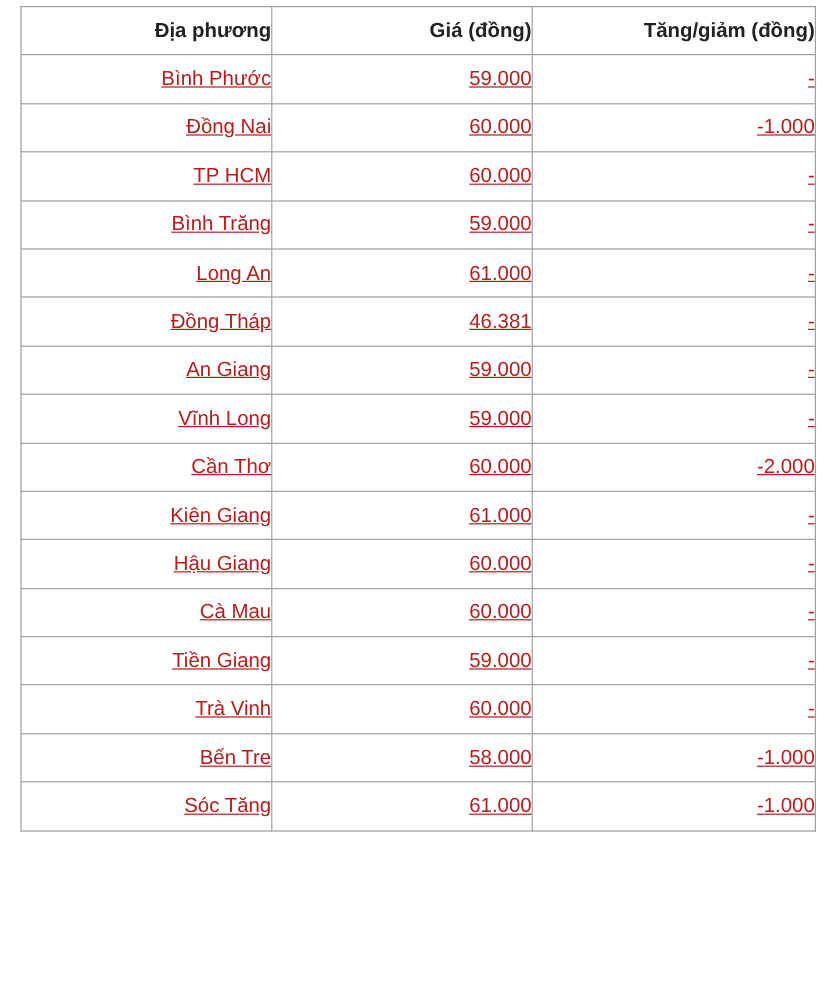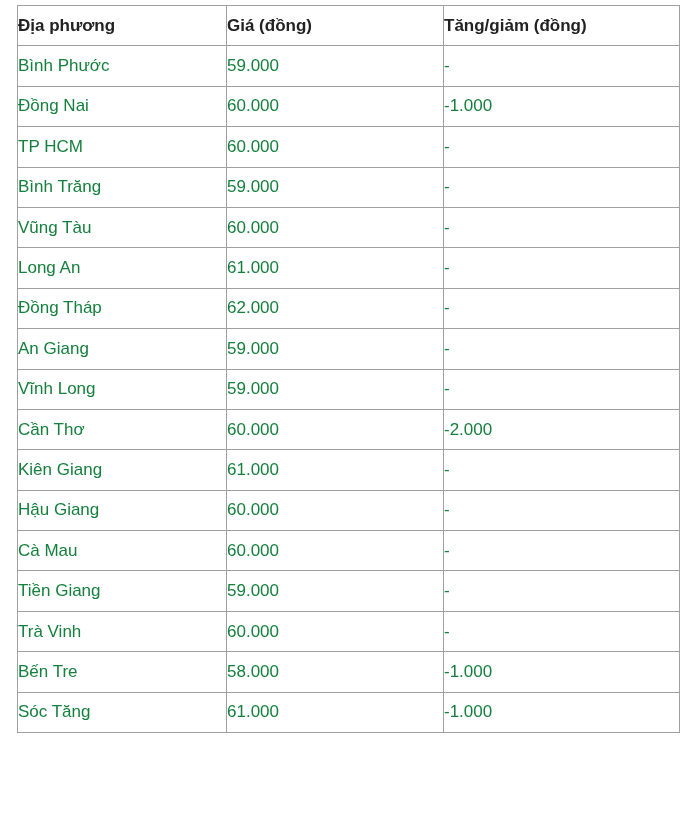--- a/index.html
+++ b/index.html
@@ -4,25 +4,25 @@
   <style>
     html, body { margin: 0; padding: 0; background: #ffffff; }
     body { width: 696px; height: 825px; position: relative; overflow: hidden;
            font-family: "Liberation Sans", "DejaVu Sans", sans-serif; color: #222222; }
     table.price-table {
       position: absolute; left: 17px; top: 5px;
       width: 662px; border-collapse: collapse; table-layout: fixed;
     }
     .price-table th, .price-table td {
       border: 1px solid #a0a0a0;
-      text-align: left; vertical-align: middle;
+      text-align: right; vertical-align: middle;
       height: 39.4px; padding: 0; font-size: 17px;
     }
     .price-table th { font-weight: bold; color: #222222; }
-    .price-table td { font-weight: normal; color: #15803d; }
+    .price-table td { font-weight: normal; color: #b91c1c; text-decoration: underline; }
     col.c1 { width: 209px; } col.c2 { width: 217px; } col.c3 { width: 236px; }
   </style>
 </head>
 <body>
 
 <table class="price-table">
   <colgroup>
       <col class="c1">
       <col class="c2">
       <col class="c3">
@@ -49,32 +49,27 @@
         <td>TP HCM</td>
         <td>60.000</td>
         <td>-</td>
       </tr>
       <tr>
         <td>Bình Trăng</td>
         <td>59.000</td>
         <td>-</td>
       </tr>
       <tr>
-        <td>Vũng Tàu</td>
-        <td>60.000</td>
-        <td>-</td>
-      </tr>
-      <tr>
         <td>Long An</td>
         <td>61.000</td>
         <td>-</td>
       </tr>
       <tr>
         <td>Đồng Tháp</td>
-        <td>62.000</td>
+        <td>46.381</td>
         <td>-</td>
       </tr>
       <tr>
         <td>An Giang</td>
         <td>59.000</td>
         <td>-</td>
       </tr>
       <tr>
         <td>Vĩnh Long</td>
         <td>59.000</td>

